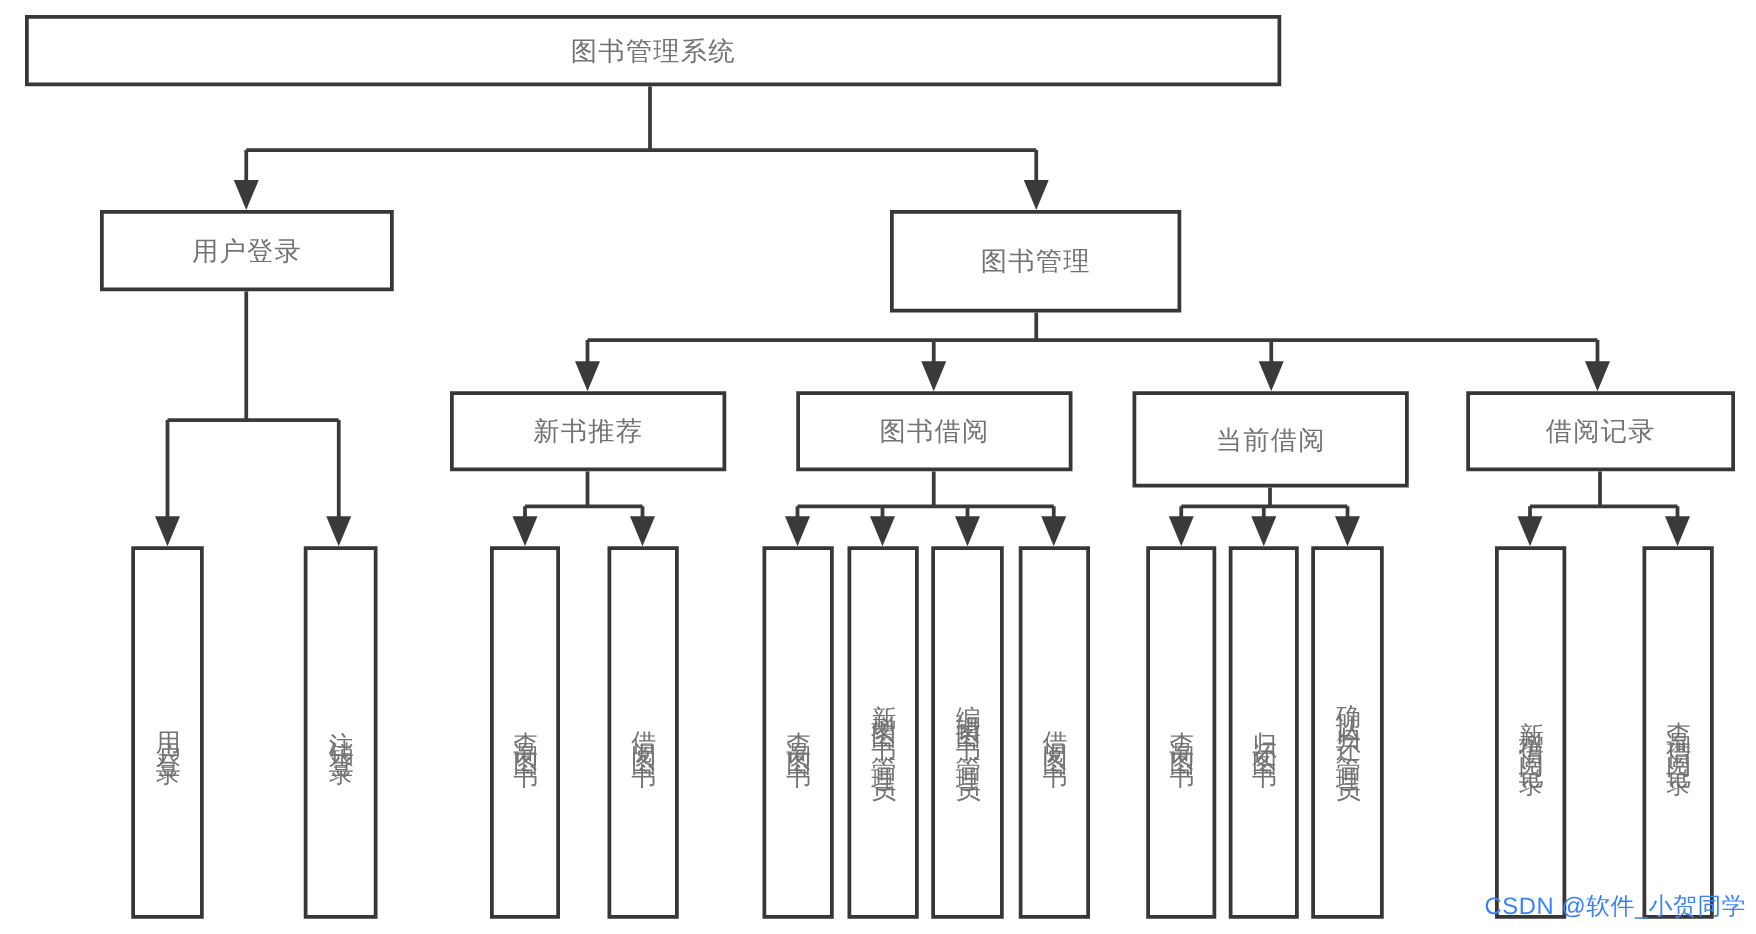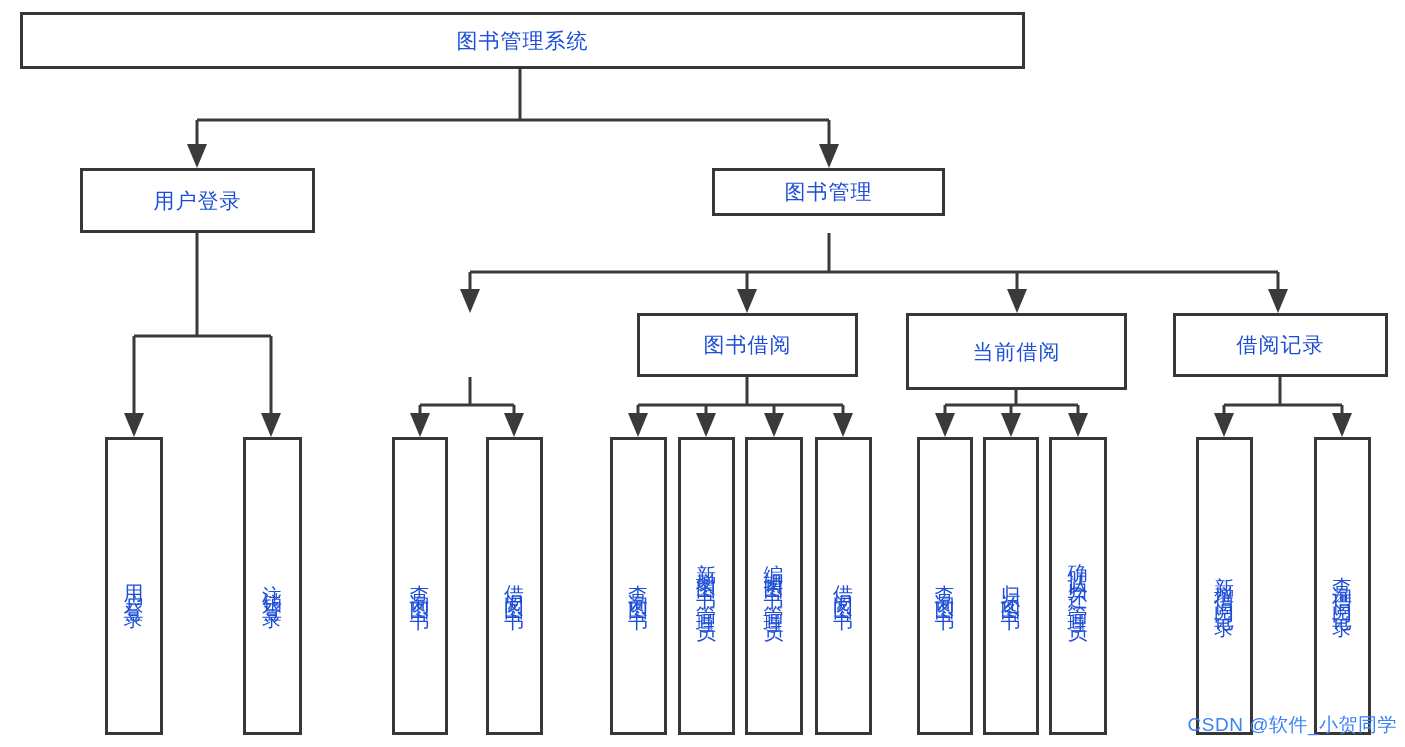--- a/index.html
+++ b/index.html
@@ -9,21 +9,21 @@
     background:#ffffff;
     font-family:"Liberation Sans", sans-serif;
     overflow:hidden;
   }
   #wires{position:absolute;left:0;top:0;width:1405px;height:747px;}
   .box{
     position:absolute;
     box-sizing:border-box;
     border:3px solid #373737;
     background:#ffffff;
-    color:#1d4ed8;
+    color:#737373;
     display:flex;
     align-items:center;
     justify-content:center;
   }
   .hlbl{font-size:21px;letter-spacing:1px;}
   .vbox .vlbl{
     writing-mode:vertical-rl;
     text-orientation:mixed;
     font-size:20px;
     line-height:1;
@@ -108,24 +108,27 @@
     </g>
   </svg>
 
   <div class="box" style="left:20px;top:12px;width:1005px;height:57px;">
     <span class="hlbl">图书管理系统</span>
   </div>
 
   <div class="box" style="left:80px;top:168px;width:235px;height:65px;">
     <span class="hlbl">用户登录</span>
   </div>
-  <div class="box" style="left:712px;top:168px;width:233px;height:48px;">
+  <div class="box" style="left:712px;top:168px;width:233px;height:82px;">
     <span class="hlbl">图书管理</span>
   </div>
 
+  <div class="box" style="left:360px;top:313px;width:221px;height:64px;">
+    <span class="hlbl">新书推荐</span>
+  </div>
   <div class="box" style="left:637px;top:313px;width:221px;height:64px;">
     <span class="hlbl">图书借阅</span>
   </div>
   <div class="box" style="left:906px;top:313px;width:221px;height:77px;">
     <span class="hlbl">当前借阅</span>
   </div>
   <div class="box" style="left:1173px;top:313px;width:215px;height:64px;">
     <span class="hlbl">借阅记录</span>
   </div>
 

